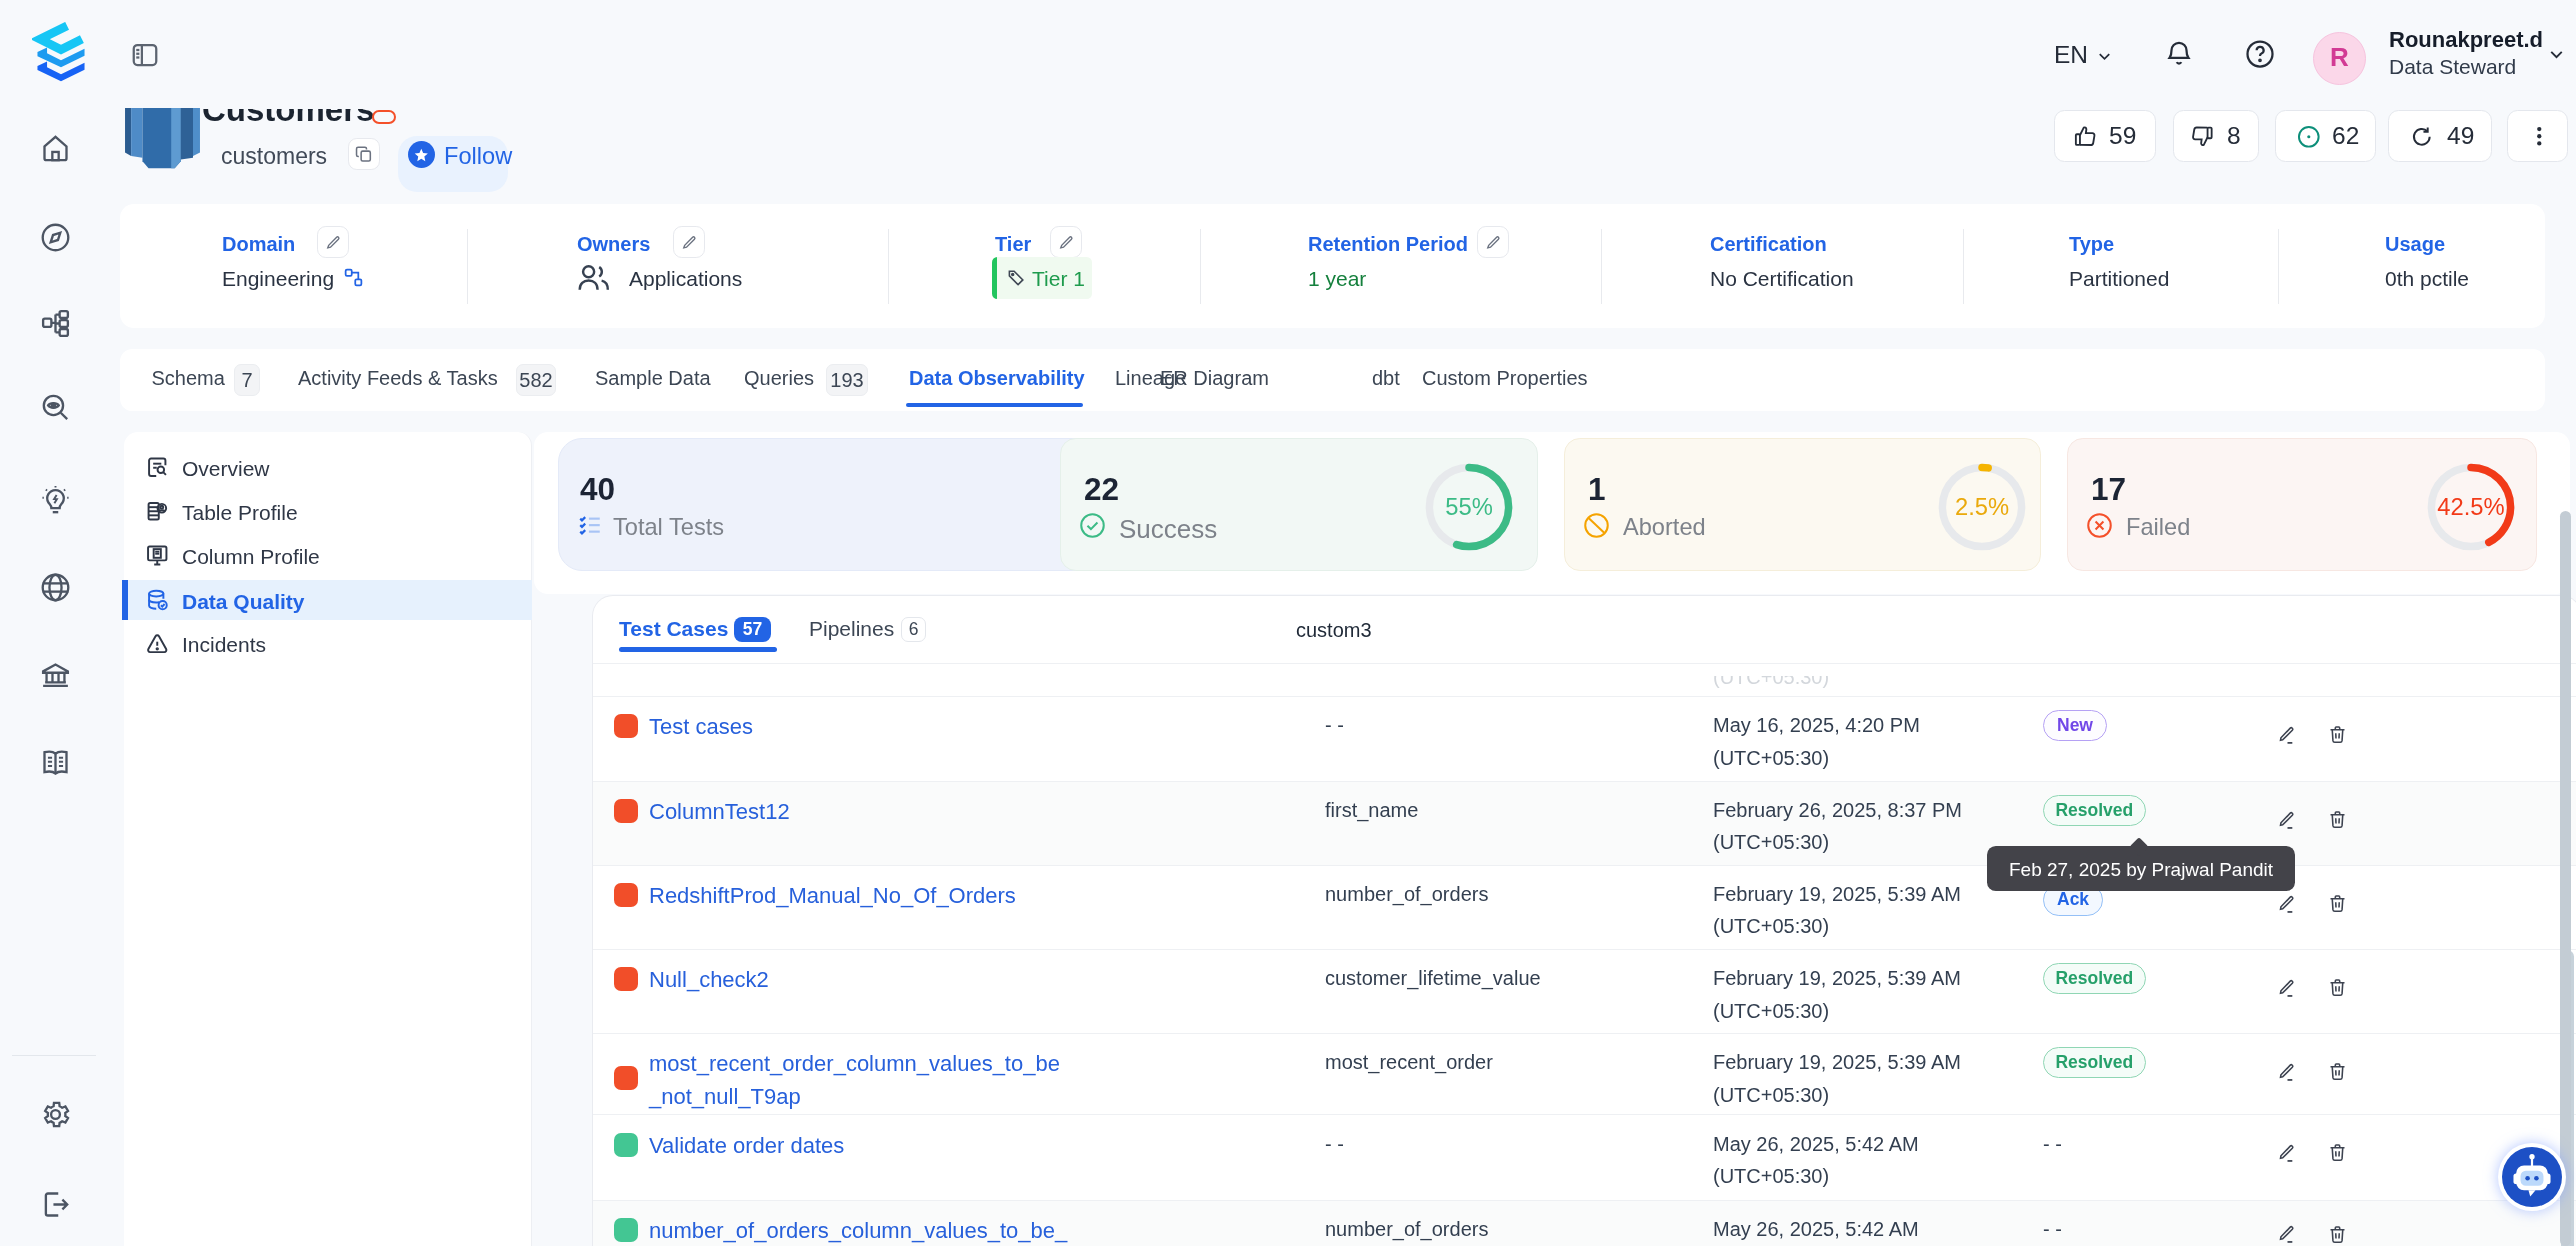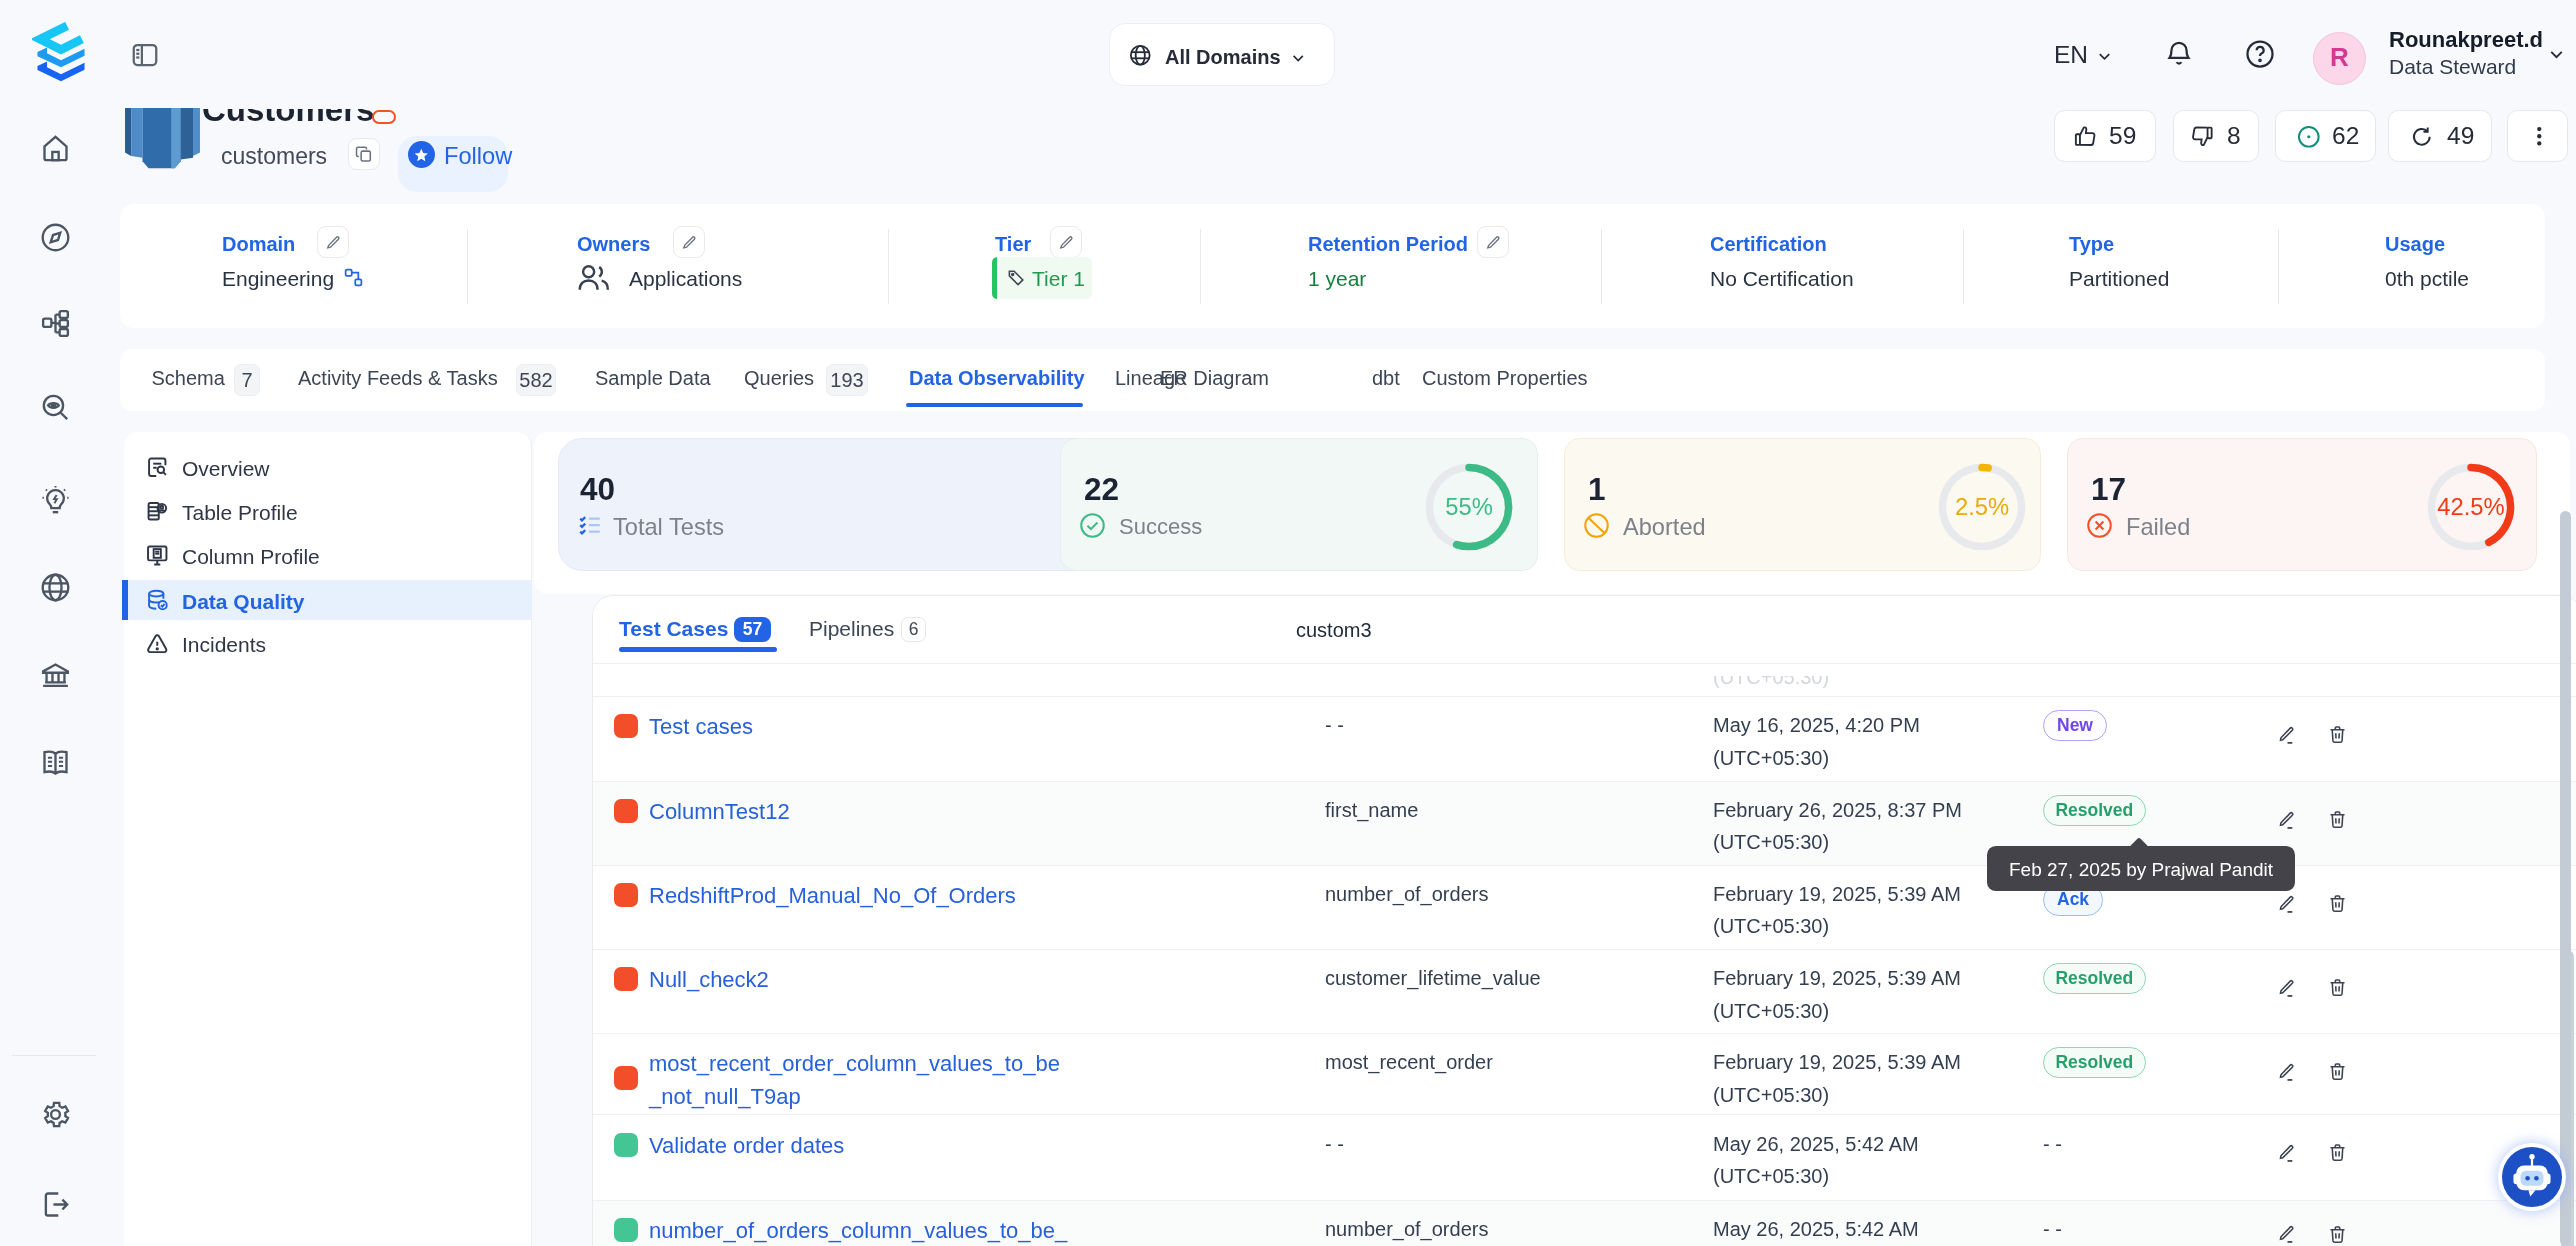--- a/index.html
+++ b/index.html
@@ -26,32 +26,20 @@
 
   <svg class="abs" style="left:130px; top:40px;" width="30" height="30" viewBox="0 0 24 24" fill="none" stroke="#5c6470" stroke-width="1.8">
     <rect x="3" y="4" width="18" height="16" rx="3"></rect>
     <line x1="9.5" y1="4" x2="9.5" y2="20"></line>
     <line x1="5" y1="8" x2="7.5" y2="8"></line>
       <line x1="5" y1="11" x2="7.5" y2="11"></line>
       <line x1="5" y1="14" x2="7.5" y2="14"></line>
   </svg>
 
 
-  <div class="abs" style="left:1109px; top:23px; width:226px; height:63px; background:#fff; border:0.9px solid #eceef2; border-radius:15.8px;">
-    <svg class="abs" style="left:17.5px; top:19px;" width="24.5" height="24.5" viewBox="0 0 24 24" fill="none" stroke="#252c38" stroke-width="1.8">
-      <circle cx="12" cy="12" r="9.2"></circle>
-        <ellipse cx="12" cy="12" rx="4.5" ry="9.2"></ellipse>
-        <line x1="2.8" y1="9" x2="21.2" y2="9"></line>
-        <line x1="2.8" y1="15" x2="21.2" y2="15"></line>
-    </svg>
-    <div class="abs" style="left:55px; top:22px; font-size:20px; font-weight:bold; color:#252c38;">All Domains</div>
-    <svg class="abs" style="left:179px; top:24.5px;" width="18.4" height="18.4" viewBox="0 0 24 24" fill="none" stroke="#252c38" stroke-width="2.2">
-        <path d="M6 9 L12 15 L18 9"></path>
-      </svg>
-  </div>
 
   <div class="abs" style="left:2054px; top:41px; font-size:24.5px; color:#252c38;">EN</div>
   <svg class="abs" style="left:2095px; top:47px;" width="19" height="19" viewBox="0 0 24 24" fill="none" stroke="#252c38" stroke-width="2.2">
       <path d="M6 9 L12 15 L18 9"></path>
     </svg>
   <svg class="abs" style="left:2164px; top:39px;" width="30" height="30" viewBox="0 0 24 24" fill="none" stroke="#252c38" stroke-width="1.8">
     <path d="M18 9 A6 6 0 0 0 6 9 C6 13 4.5 15 4.5 15 L19.5 15 C19.5 15 18 13 18 9 Z"></path>
     <path d="M10.2 18.5 a2 2 0 0 0 3.6 0"></path>
   </svg>
   <svg class="abs" style="left:2245px; top:39px;" width="30" height="30" viewBox="0 0 24 24" fill="none" stroke="#252c38" stroke-width="1.8">
@@ -282,21 +270,21 @@
   </svg>
   <div class="abs" style="left:54px; top:75px; font-size:23.6px; color:#7d828a;">Total Tests</div>
 </div>
 
 <div class="abs" style="left:1060px; top:438px; width:478px; height:133px; background:#f2f8f5; border:0.9px solid #e5f0ea; border-radius:15.8px;">
   <div class="abs" style="left:23px; top:32px; font-size:31.5px; font-weight:bold; color:#1c2434;">22</div>
   <svg class="abs" style="left:18.4px; top:73px;" width="27" height="27" viewBox="0 0 24 24" fill="none" stroke="#3cbb86" stroke-width="1.8">
     <circle cx="12" cy="12" r="10"></circle>
       <path d="M7.5 12.2 L10.6 15.2 L16.4 9.4"></path>
   </svg>
-  <div class="abs" style="left:58px; top:75px; font-size:22px; color:#7d828a;">Success</div>
+  <div class="abs" style="left:58px; top:75px; font-size:26px; color:#7d828a;">Success</div>
   <svg class="abs" style="left:364px; top:23.6px;" width="88" height="88" viewBox="0 0 100 100">
     <circle cx="50" cy="50" r="45" fill="none" stroke="#e7e9ec" stroke-width="8.5"></circle>
     <circle cx="50" cy="50" r="45" fill="none" stroke="#3cbb86" stroke-width="8.5" stroke-linecap="round" stroke-dasharray="155.5 127.2" transform="rotate(-90 50 50)"></circle>
     <text x="50" y="59" text-anchor="middle" font-size="27" fill="#3cbb86" font-family="Liberation Sans">55%</text>
   </svg>
 </div>
 
 <div class="abs" style="left:1564px; top:438px; width:477px; height:133px; background:#fcf9f1; border:0.9px solid #f5eeda; border-radius:15.8px;">
   <div class="abs" style="left:23px; top:32px; font-size:31.5px; font-weight:bold; color:#1c2434;">1</div>
   <svg class="abs" style="left:18.4px; top:73px;" width="27" height="27" viewBox="0 0 24 24" fill="none" stroke="#f5a300" stroke-width="1.8">

